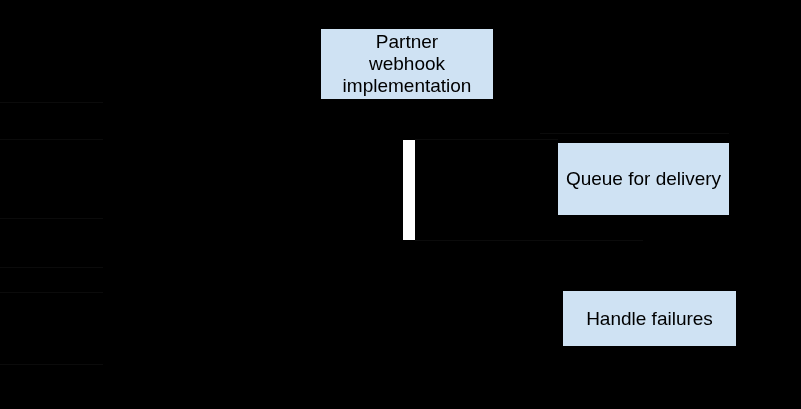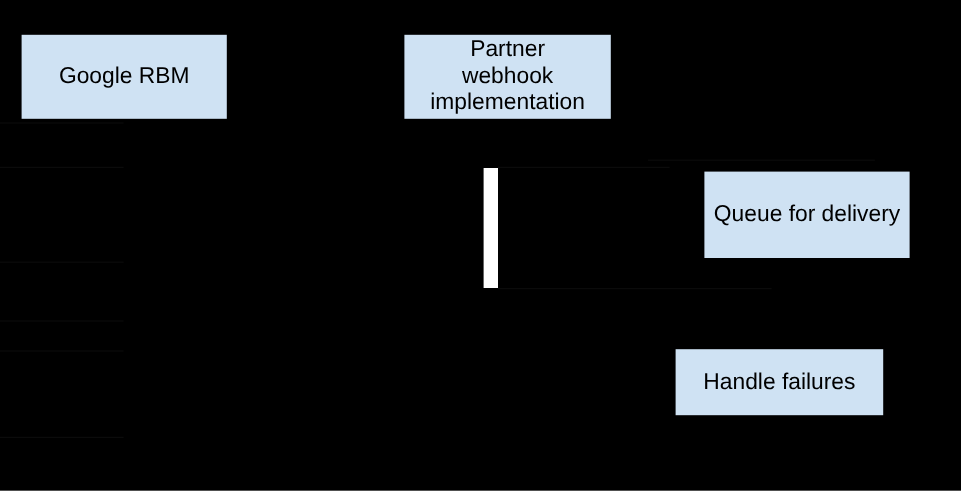--- a/index.html
+++ b/index.html
@@ -29,24 +29,23 @@
     font-size: 19px;
     line-height: 22px;
     box-sizing: border-box;
   }
   .node-google-rbm {
     left: 18px; top: 29px; width: 171px; height: 70px;
   }
   .node-partner-webhook {
     left: 321px; top: 29px; width: 172px; height: 70px;
     padding: 0 20px;
-    margin-left: 16px;
   }
   .node-queue-for-delivery {
-    left: 587px; top: 143px; width: 171px; height: 72px;
+    left: 558px; top: 143px; width: 171px; height: 72px;
   }
   .node-handle-failures {
     left: 563px; top: 291px; width: 173px; height: 55px;
   }
   .activation-bar {
     position: absolute;
     left: 403px; top: 140px; width: 12px; height: 100px;
     background: var(--bar, #ffffff);
   }
   .hairline {
@@ -62,23 +61,20 @@
   .hl-6 { left: 0;     top: 364px; width: 103px; }
   .hl-7 { left: 415px; top: 139px; width: 143px; }
   .hl-8 { left: 540px; top: 133px; width: 189px; }
   .hl-9 { left: 415px; top: 240px; width: 228px; }
 </style>
 </head>
 <body>
 
 <div class="stage">
 
-  <div class="node node-google-rbm">
-    <span>Google RBM</span>
-  </div>
 
   <div class="node node-partner-webhook">
     <span>Partner webhook implementation</span>
   </div>
 
   <div class="activation-bar"></div>
 
   <div class="node node-queue-for-delivery">
     <span>Queue for delivery</span>
   </div>

